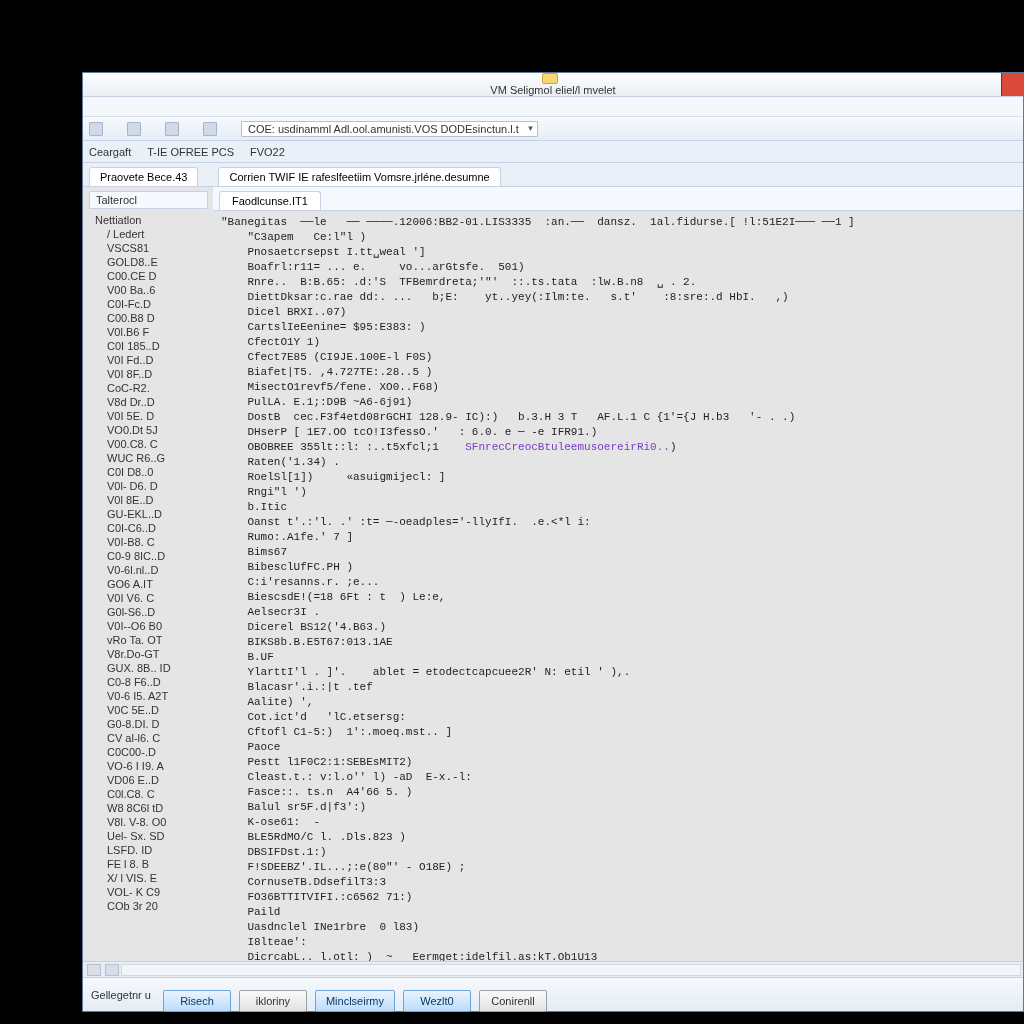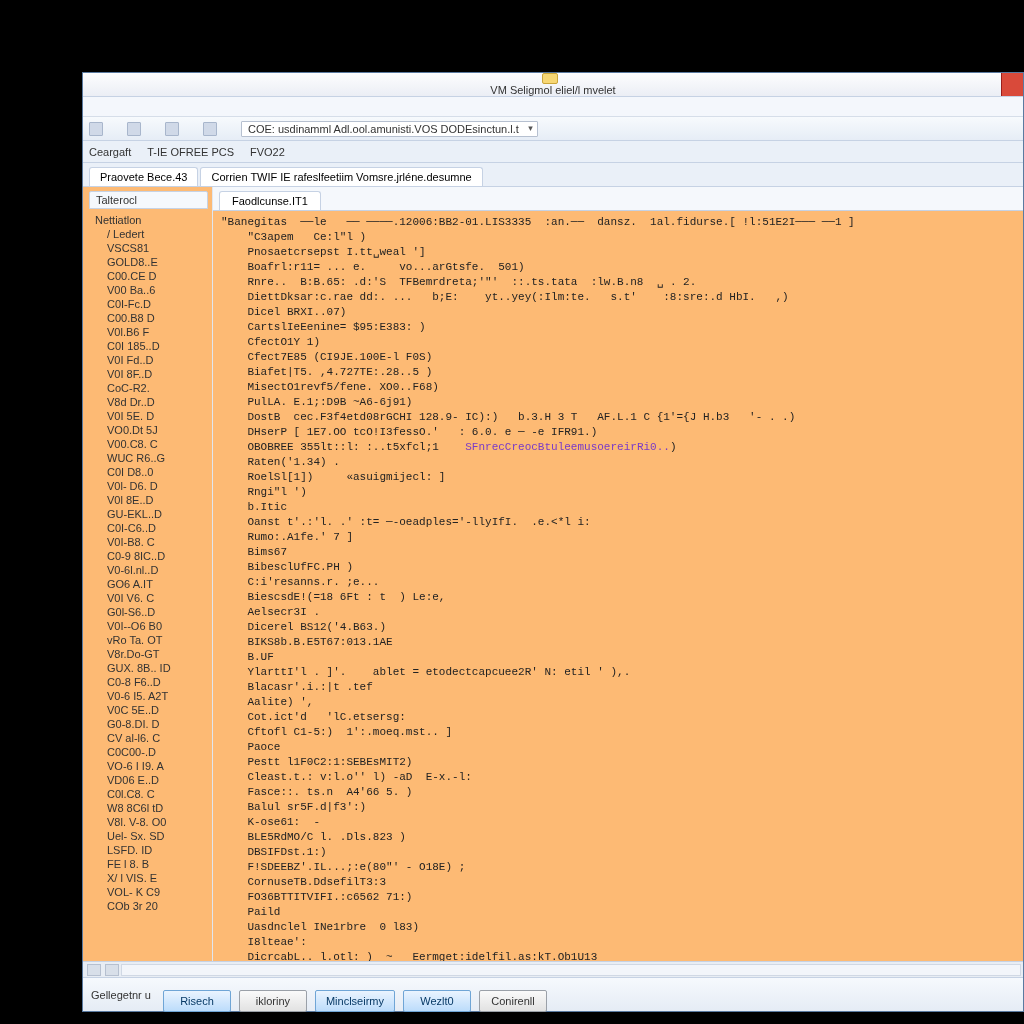--- a/index.html
+++ b/index.html
@@ -108,37 +108,37 @@
   padding: 0 6px;
   font-size: 11px;
   color: #333;
 }
 .tabbar {
   height: 24px;
   background: #eaf0f8;
   display: flex;
   align-items: flex-end;
   padding-left: 6px;
-  gap: 2px;
+  gap: 20px;
   border-bottom: 1px solid #c6d2e4;
 }
 .tab {
   background: #fff;
   border: 1px solid #c6d2e4;
   border-bottom: none;
   padding: 3px 10px;
   font-size: 11px;
   border-radius: 3px 3px 0 0;
   cursor: default;
 }
 .body {
   flex: 1;
   display: flex;
   overflow: hidden;
-  background: #fdba74;
+  background: #e5e5e5;
 }
 .sidebar {
   width: 130px;
   border-right: 1px solid #e0e6ef;
   padding: 4px 0 4px 6px;
   font-size: 11px;
   overflow: hidden;
 }
 .sidebar-header {
   border: 1px solid #c6d2e4;

